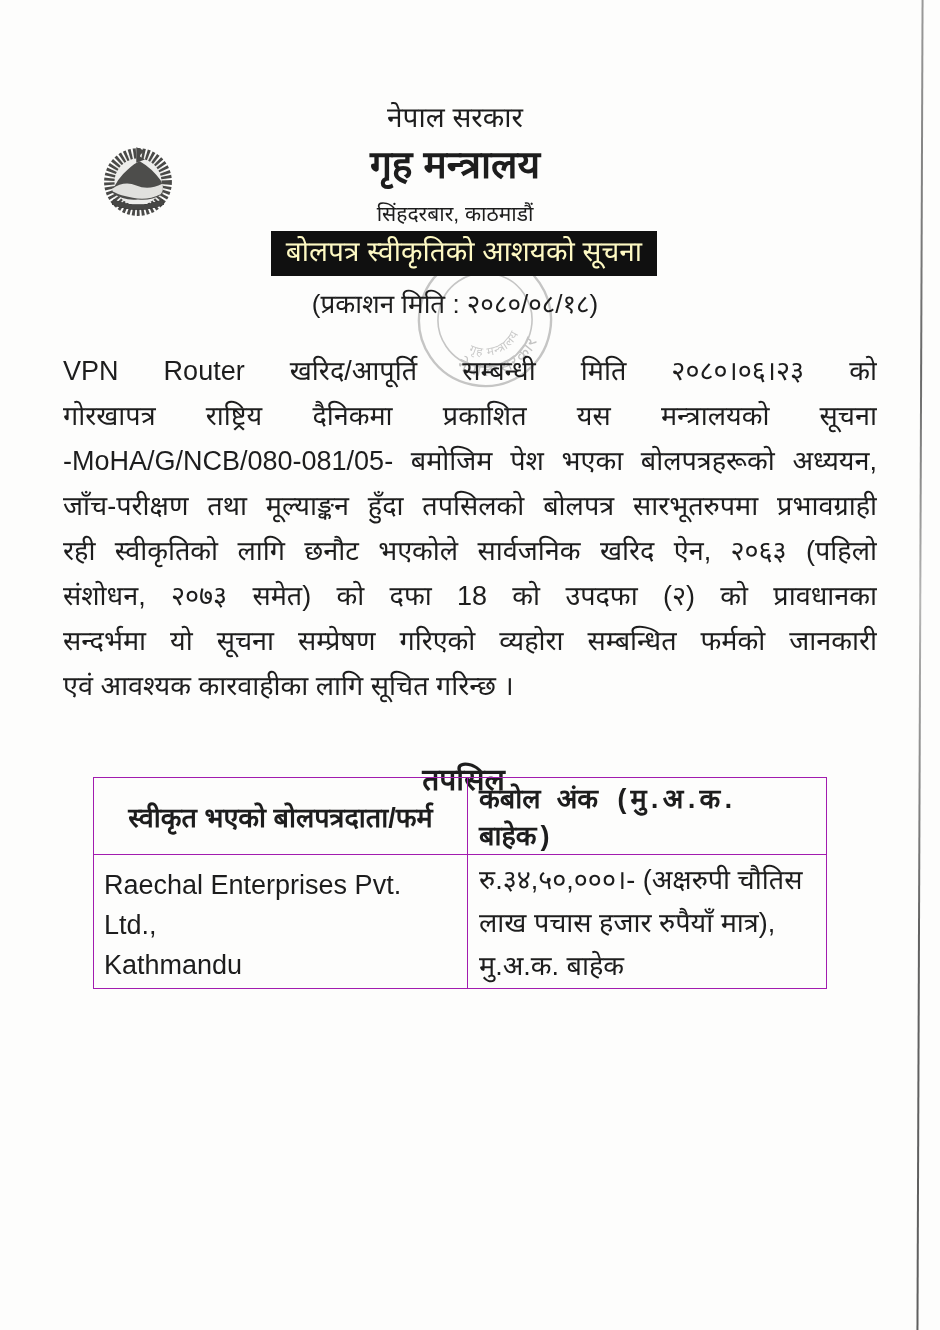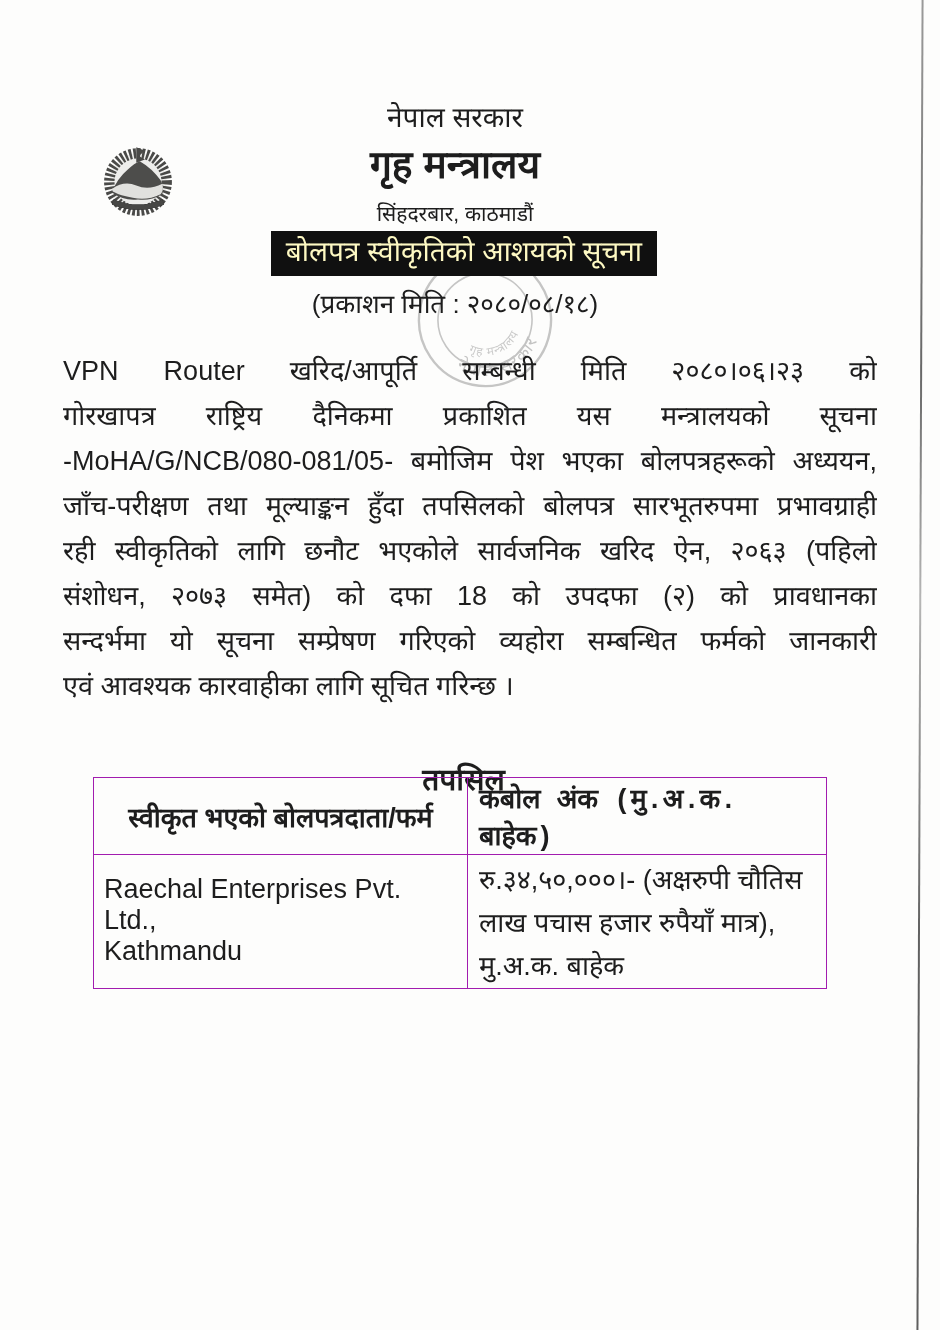--- a/index.html
+++ b/index.html
@@ -46,21 +46,21 @@
     position:absolute;left:93px;top:777px;width:733px;z-index:1;
     border-collapse:collapse;table-layout:fixed;
   }
   table.award th,table.award td{border:1px solid #a21caf;}
   table.award col.c1{width:374px;}
   table.award col.c2{width:359px;}
   table.award thead th{height:49px;font-size:27px;font-weight:600;vertical-align:middle;}
   th.th-bidder{text-align:center;}
   th.th-amount{text-align:left;padding-left:11px;font-family:Liberation Mono, monospace;}
   table.award tbody td{height:111px;vertical-align:top;}
-  td.td-bidder{padding:19px 8px 0 10px;font-size:27px;line-height:31px;}
+  td.td-bidder{padding:10px 8px 0 10px;font-size:27px;line-height:40px;}
   td.td-amount{padding:4px 6px 0 11px;font-size:27px;line-height:43px;}
 </style>
 </head>
 <body>
 
 <div class="page">
 
   <div class="scan-line"></div>
 
   <div class="emblem">

